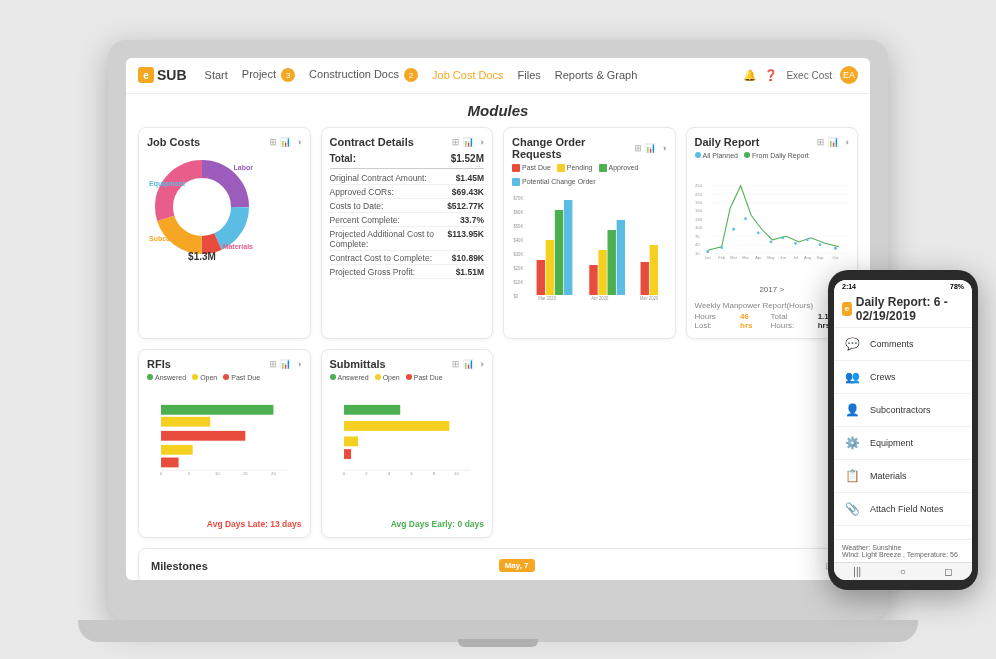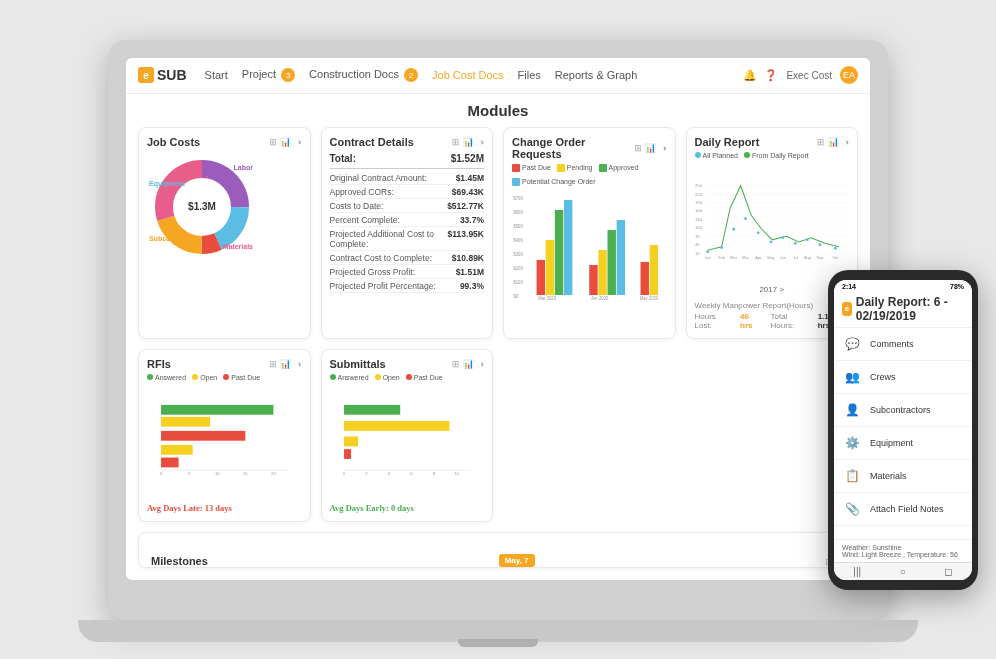--- a/index.html
+++ b/index.html
@@ -129,20 +129,21 @@
     }
 
     
     .page-title-bar {
       text-align: center;
       padding: 8px 0 4px;
       font-size: 15px;
       font-weight: 600;
       color: #333;
       flex-shrink: 0;
+      font-style: italic;
     }
 
     
     .dashboard {
       flex: 1;
       overflow-y: auto;
       padding: 4px 12px 8px;
     }
     .dashboard-grid {
       display: grid;
@@ -171,21 +172,21 @@
       display: flex;
       gap: 4px;
       color: #aaa;
       font-size: 9px;
     }
 
     
     .donut-container {
       display: flex;
       justify-content: center;
-      align-items: center;
+      align-items: flex-end;
       height: 130px;
       position: relative;
     }
     .donut-center-label {
       position: absolute;
       font-size: 12px;
       font-weight: 700;
       color: #333;
       text-align: center;
     }
@@ -237,25 +238,24 @@
     }
 
     
     .line-chart-area {
       height: 120px;
       position: relative;
     }
 
     
     .summary-text {
-      text-align: left;
+      text-align: right;
       font-size: 8.5px;
       color: #666;
-      margin-top: 4px;
-      font-family: Liberation Serif, serif;
+      margin-top: 20px;
     }
     .summary-green {
       color: #4caf50;
       font-weight: 600;
     }
 
     
     .milestones-card {
       grid-column: 1 / -1;
     }
@@ -487,24 +487,20 @@
                 <span class="val">$113.95K</span>
               </div>
               <div class="contract-row">
                 <span>Contract Cost to Complete:</span>
                 <span class="val">$10.89K</span>
               </div>
               <div class="contract-row">
                 <span>Projected Gross Profit:</span>
                 <span class="val">$1.51M</span>
               </div>
-              <div class="contract-row">
-                <span>Projected Profit Percentage:</span>
-                <span class="val">99.3%</span>
-              </div>
             </div>
           </div>
 
           <div class="card">
             <div class="card-header">
               <span class="card-title">Change Order Requests</span>
               <div class="card-icons">
                 <span>⊞</span>
                 <span>📊</span>
                 <span>◑</span>
@@ -728,21 +724,21 @@
                 <text x="148" y="105" font-size="6" fill="#999" text-anchor="middle">8</text>
                 <text x="180" y="105" font-size="6" fill="#999" text-anchor="middle">10</text>
                 <line x1="20" y1="98" x2="200" y2="98" stroke="#ccc" stroke-width="0.5"></line>
               </svg>
             </div>
             <div class="summary-text">
               <span class="summary-green">Avg Days Early: 0 days</span>
             </div>
           </div>
 
-          <div class="card milestones-card" style="height:36px; display:flex; align-items:flex-end; justify-content:space-between; padding: 0 12px;">
+          <div class="card milestones-card" style="height:36px; display:flex; align-items:center; justify-content:space-between; padding: 0 12px;">
             <span class="card-title">Milestones</span>
             <div style="display:flex; align-items:center; gap:4px;">
               <div style="background:#f5a623; color:#fff; font-size:8px; padding:2px 6px; border-radius:3px; font-weight:600;">May, 7</div>
             </div>
             <div class="card-icons">
               <span>⊞</span>
               <span>★</span>
             </div>
           </div>
 

